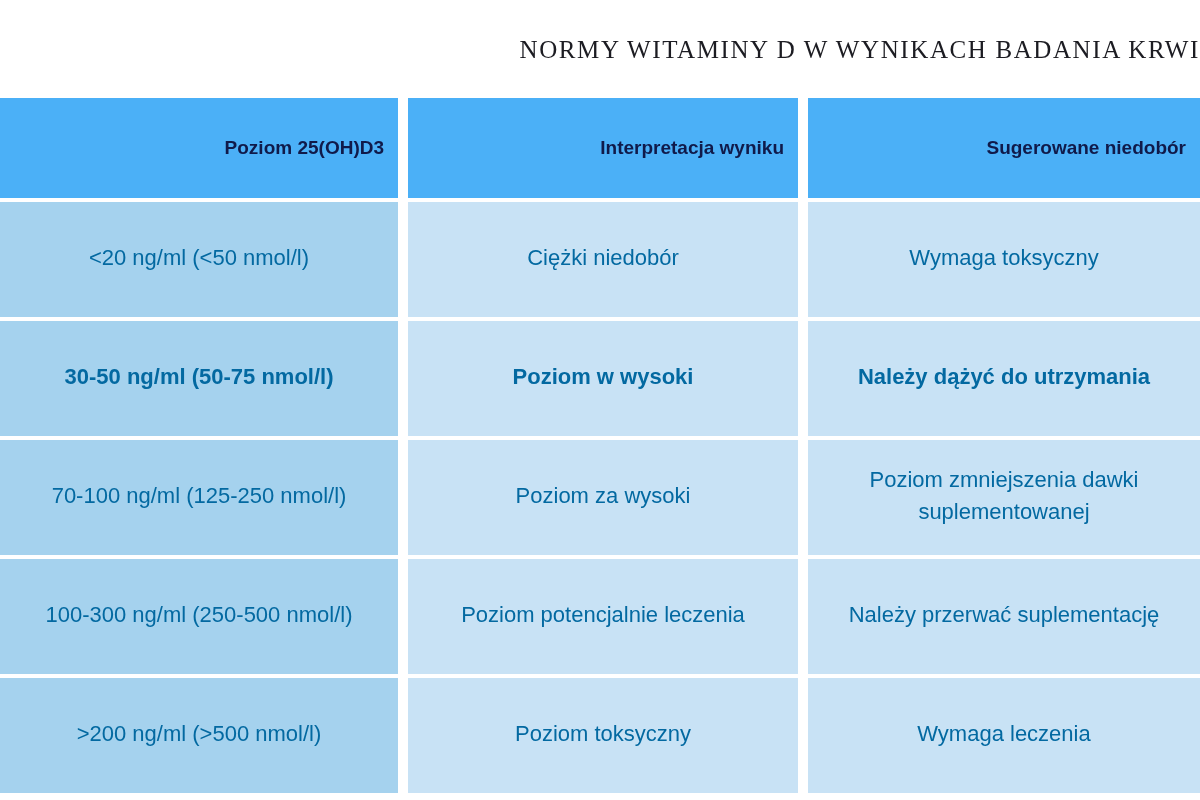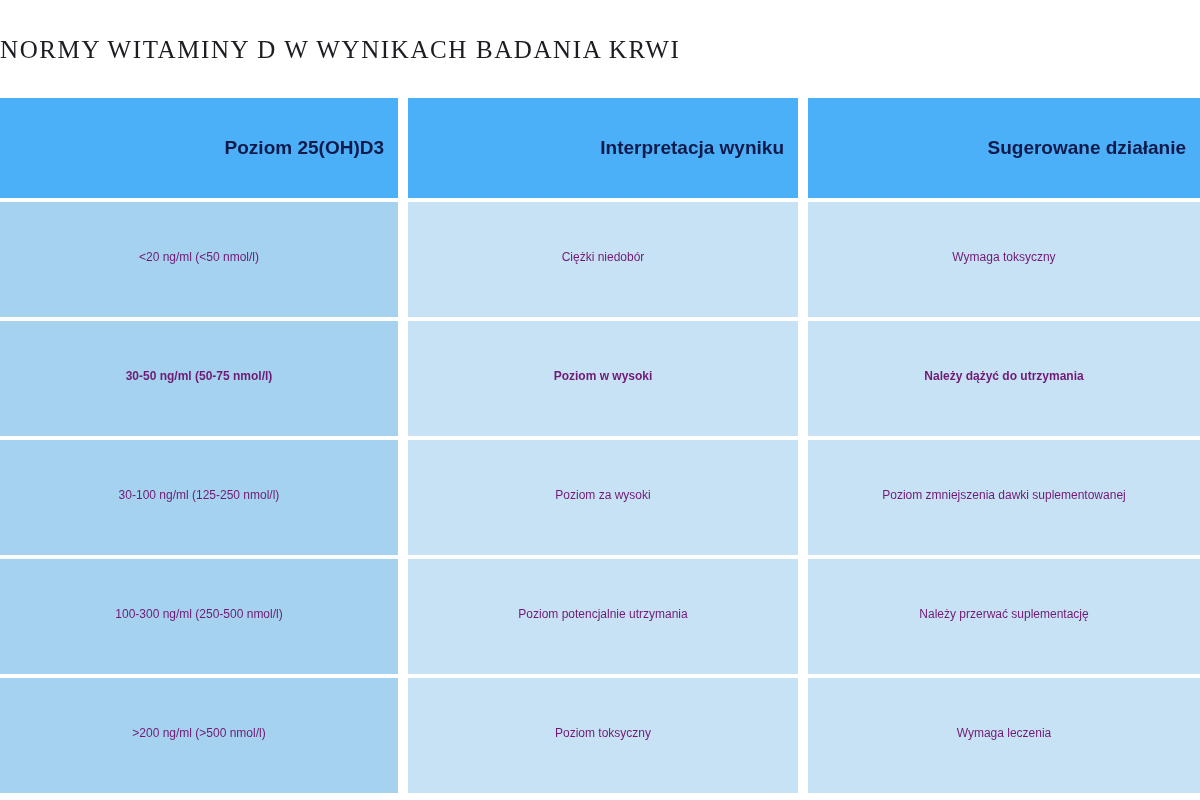--- a/index.html
+++ b/index.html
@@ -21,21 +21,21 @@
     height: 800px;
     background: #ffffff;
     overflow: hidden;
   }
 
   
   .title-area {
     height: 98px;
     display: flex;
     align-items: center;
-    justify-content: flex-start;
+    justify-content: flex-end;
     background: #ffffff;
   }
 
   .page-title {
     font-family: "Liberation Serif", "DejaVu Serif", serif;
     font-size: 25px;
     font-weight: 400;
     letter-spacing: 1.6px;
     color: #1c1c22;
     text-align: center;
@@ -77,22 +77,22 @@
     line-height: 1.25;
   }
 
   
   tbody td {
     height: 103px;
     padding: 8px 18px;
     text-align: center;
     vertical-align: middle;
     border: 0;
-    font-size: 12px;
-    color: #701a75;
+    font-size: 22px;
+    color: #0369a1;
     line-height: 1.45;
   }
 
   tbody td.col-level {
     background: #a5d2ee;
   }
 
   tbody td.col-interp,
   tbody td.col-action {
     background: #c8e2f5;
@@ -128,21 +128,21 @@
         <col class="c2">
         <col class="gap2">
         <col class="c3">
     </colgroup>
     <thead>
       <tr>
         <th>Poziom 25(OH)D3</th>
         <th class="spacer-cell"></th>
         <th>Interpretacja wyniku</th>
         <th class="spacer-cell"></th>
-        <th>Sugerowane działanie</th>
+        <th>Sugerowane niedobór</th>
       </tr>
     </thead>
     <tbody>
 
       <tr>
         <td class="col-level">&lt;20 ng/ml (&lt;50 nmol/l)</td>
         <td class="spacer-cell"></td>
         <td class="col-interp">Ciężki niedobór</td>
         <td class="spacer-cell"></td>
         <td class="col-action">Wymaga toksyczny</td>
@@ -151,31 +151,31 @@
 
       <tr class="row-highlight">
         <td class="col-level">30-50 ng/ml (50-75 nmol/l)</td>
         <td class="spacer-cell"></td>
         <td class="col-interp">Poziom w wysoki</td>
         <td class="spacer-cell"></td>
         <td class="col-action">Należy dążyć do utrzymania</td>
       </tr>
 
       <tr>
-        <td class="col-level">30-100 ng/ml (125-250 nmol/l)</td>
+        <td class="col-level">70-100 ng/ml (125-250 nmol/l)</td>
         <td class="spacer-cell"></td>
         <td class="col-interp">Poziom za wysoki</td>
         <td class="spacer-cell"></td>
         <td class="col-action">Poziom zmniejszenia dawki suplementowanej</td>
       </tr>
 
       <tr>
         <td class="col-level">100-300 ng/ml (250-500 nmol/l)</td>
         <td class="spacer-cell"></td>
-        <td class="col-interp">Poziom potencjalnie utrzymania</td>
+        <td class="col-interp">Poziom potencjalnie leczenia</td>
         <td class="spacer-cell"></td>
         <td class="col-action">Należy przerwać suplementację</td>
       </tr>
 
       <tr>
         <td class="col-level">&gt;200 ng/ml (&gt;500 nmol/l)</td>
         <td class="spacer-cell"></td>
         <td class="col-interp">Poziom toksyczny</td>
         <td class="spacer-cell"></td>
         <td class="col-action">Wymaga leczenia</td>

